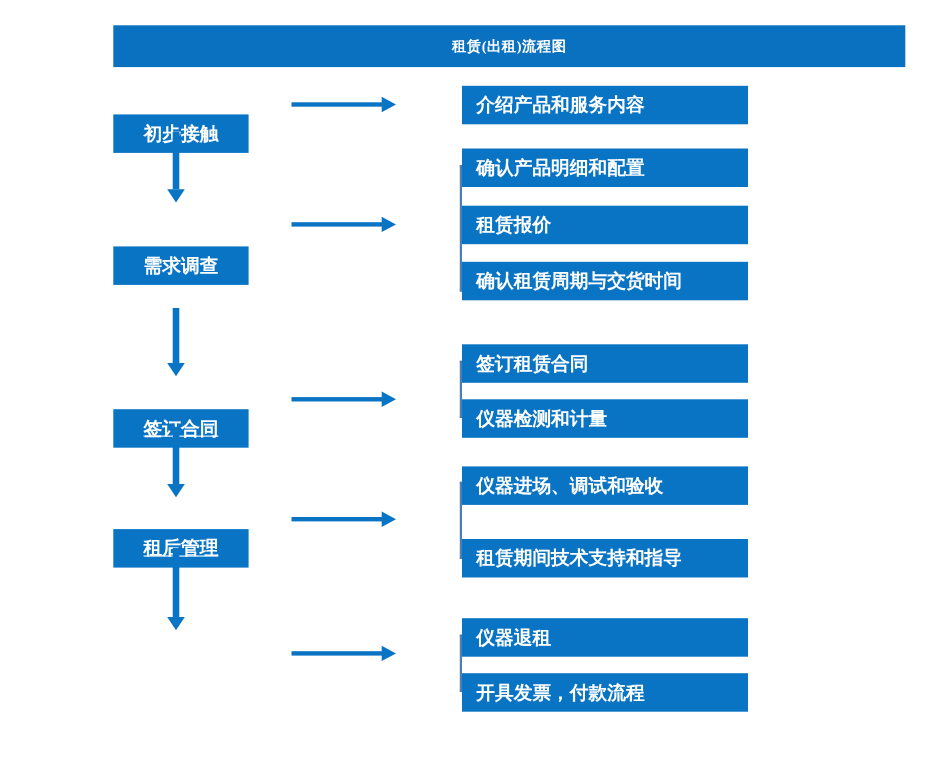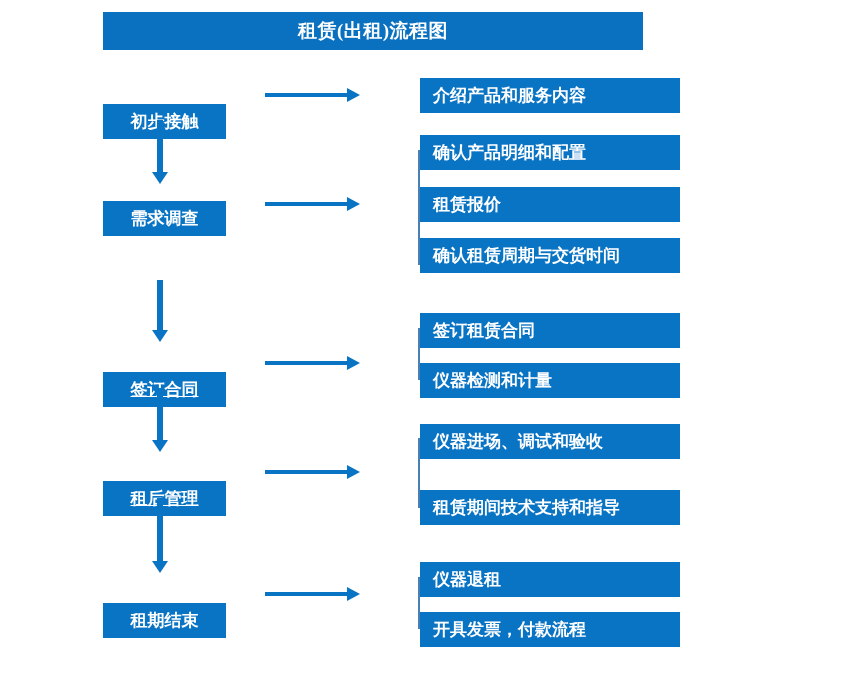--- a/index.html
+++ b/index.html
@@ -19,29 +19,29 @@
     position: absolute;
     left: 0; top: 0;
     width: 844px;
     height: 688px;
   }
 
   
   .title-bar {
     position: absolute;
     left: 103px;
-    top: 12px;
-    width: 540px;
+    top: 23px;
+    width: 720px;
     height: 38px;
     background: #0a70c0;
     color: #ffffff;
     display: flex;
     align-items: center;
     justify-content: center;
-    font-size: 19px;
+    font-size: 13px;
     font-weight: bold;
     letter-spacing: 0.5px;
   }
 
   
   .box {
     position: absolute;
     background: #0a74c4;
     color: #ffffff;
     display: flex;
@@ -127,24 +127,23 @@
   }
 </style>
 </head>
 <body>
 
 <div id="canvas">
 
   <div class="title-bar">租赁(出租)流程图</div>
 
   <div class="box box-left" style="top:78px;">初步接触</div>
-  <div class="box box-left" style="top:175px;">需求调查</div>
+  <div class="box box-left" style="top:198px;">需求调查</div>
   <div class="box box-left" style="top:346px;text-decoration:underline;">签订合同</div>
   <div class="box box-left" style="top:455px;text-decoration:underline;">租后管理</div>
-  <div class="box box-left" style="top:577px;">租期结束</div>
 
   <div class="arrow-v" style="top:120px; height:64px;">
     <div class="shaft" style="height:52px;"></div>
     <div class="head"></div>
   </div>
   <div class="arrow-v" style="top:280px; height:62px;">
     <div class="shaft" style="height:50px;"></div>
     <div class="head"></div>
   </div>
   <div class="arrow-v" style="top:388px; height:64px;">

